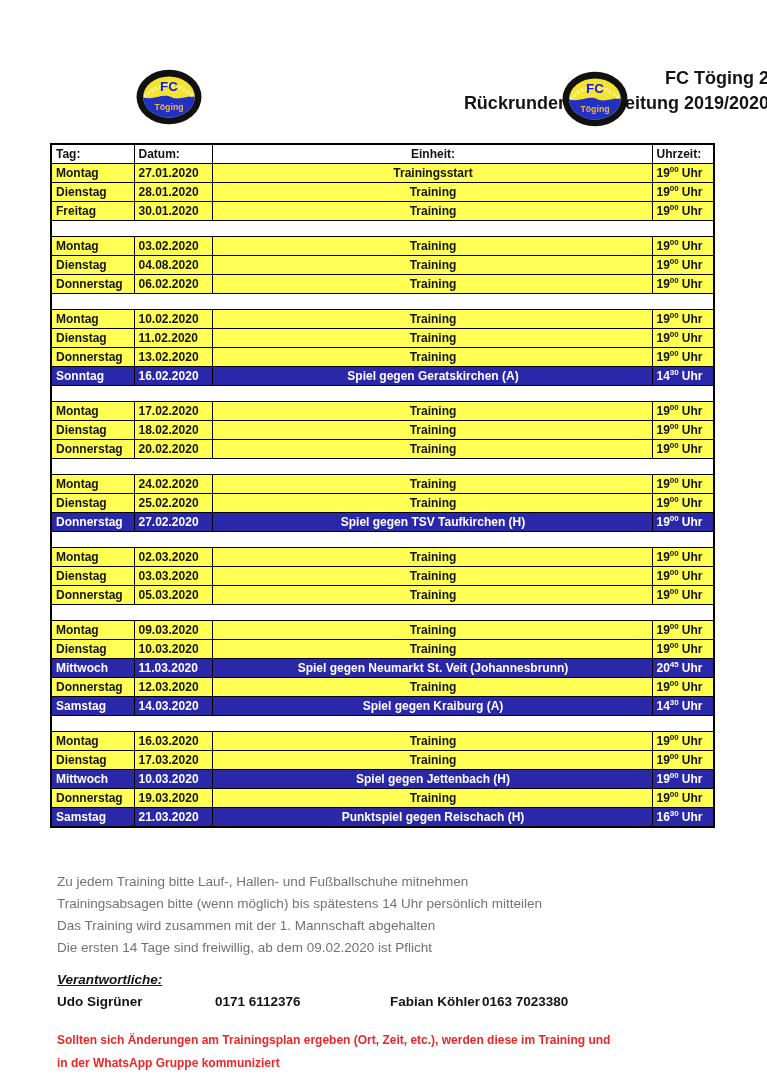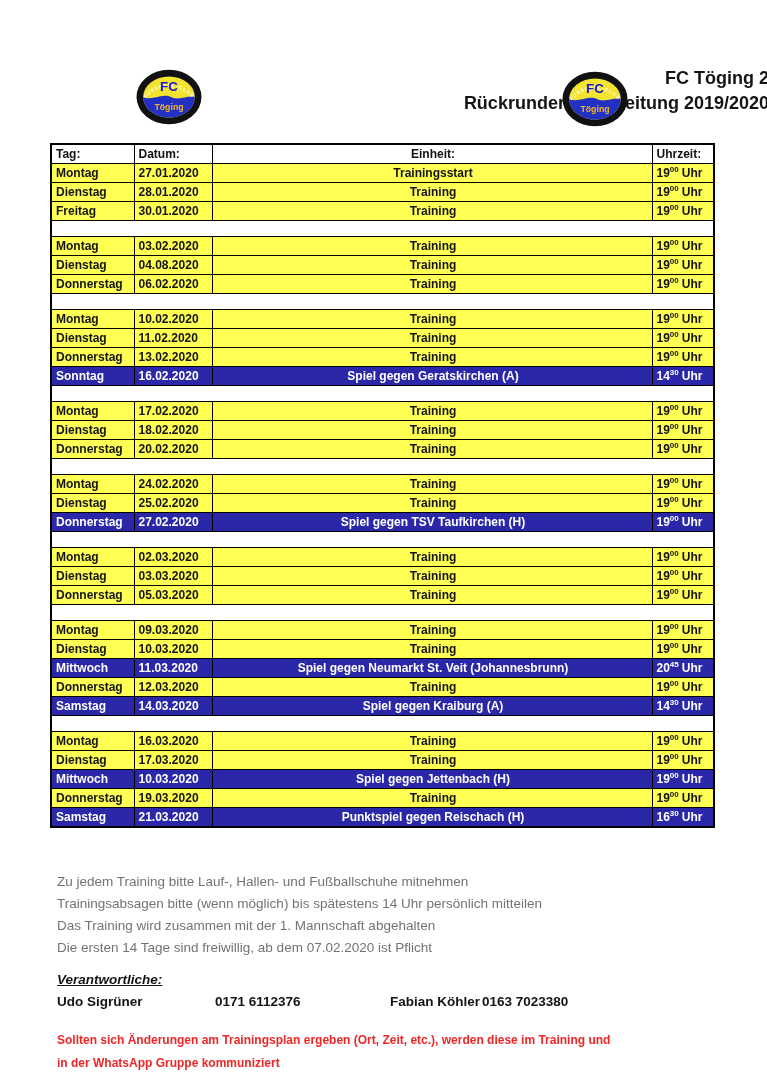--- a/index.html
+++ b/index.html
@@ -283,21 +283,21 @@
         <td class="c2">Punktspiel gegen Reischach (H)</td>
         <td class="c3"><span>16</span><sup>30</sup><span class="uhr">Uhr</span></td>
       </tr>
     </tbody>
 </table>
 
 <div class="notes">
   <div>Zu jedem Training bitte Lauf-, Hallen- und Fußballschuhe mitnehmen</div>
   <div>Trainingsabsagen bitte (wenn möglich) bis spätestens 14 Uhr persönlich mitteilen</div>
   <div>Das Training wird zusammen mit der 1. Mannschaft abgehalten</div>
-  <div>Die ersten 14 Tage sind freiwillig, ab dem 07.02.2020 ist Pflicht</div>
+  <div>Die ersten 14 Tage sind freiwillig, ab dem 09.02.2020 ist Pflicht</div>
 </div>
 
 <div class="resp-head">Verantwortliche:</div>
 
 <div class="resp-row">
   <span class="rn1">Udo Sigrüner</span>
   <span class="rp1">0171 6112376</span>
   <span class="rn2">Fabian Köhler</span>
   <span class="rp2">0163 7023380</span>
 </div>

